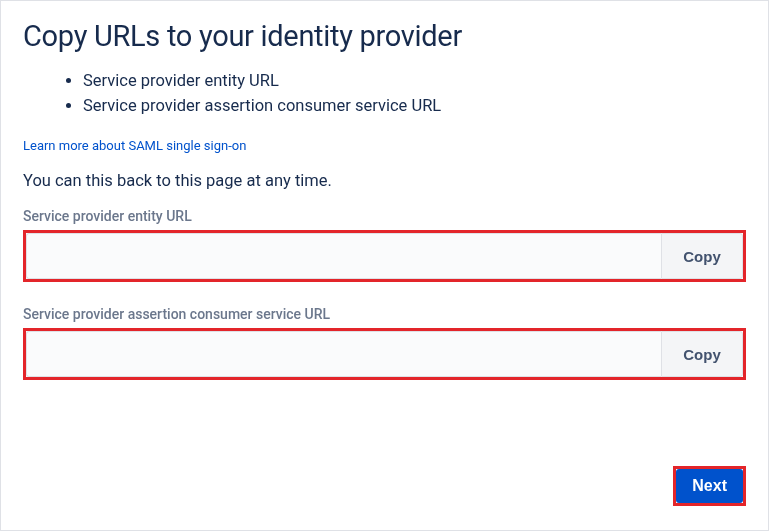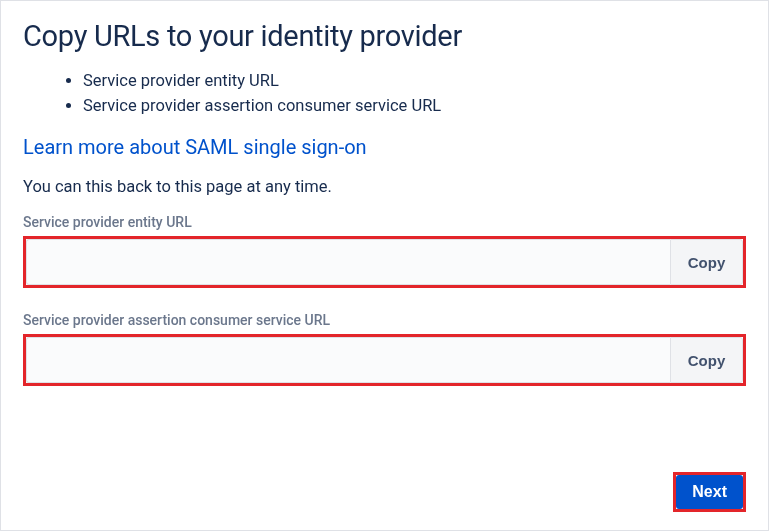--- a/index.html
+++ b/index.html
@@ -38,21 +38,21 @@
       margin-bottom: 20px;
     }
     li {
       font-size: 16.5px;
       color: #172b4d;
       margin-bottom: 6px;
     }
     .link {
       color: #0052cc;
       text-decoration: none;
-      font-size: 20px;
+      font-size: 13px;
       display: inline-block;
       margin-bottom: 18px;
     }
     .refer {
       font-size: 16.5px;
       color: #172b4d;
       margin-bottom: 18px;
     }
     .field-label {
       font-size: 14px;
@@ -71,32 +71,32 @@
       border: 1px solid #dfe1e6;
       border-right: none;
       background: #fafbfc;
       padding: 8px 10px;
       font-size: 14px;
       color: #172b4d;
       outline: none;
       border-radius: 3px 0 0 3px;
     }
     .copy-btn {
-      width: 73px;
+      width: 82px;
       border: 1px solid #dfe1e6;
       background: #f4f5f7;
       color: #42526e;
       font-size: 15px;
       font-weight: 600;
       cursor: pointer;
       border-radius: 0 3px 3px 0;
     }
     .footer {
       position: absolute;
-      bottom: 18px;
+      bottom: 24px;
       right: 22px;
     }
     .next-btn-wrapper {
       border: 3px solid #e3252a;
       display: inline-block;
     }
     .next-btn {
       background: #0052cc;
       color: #fff;
       font-size: 16px;

